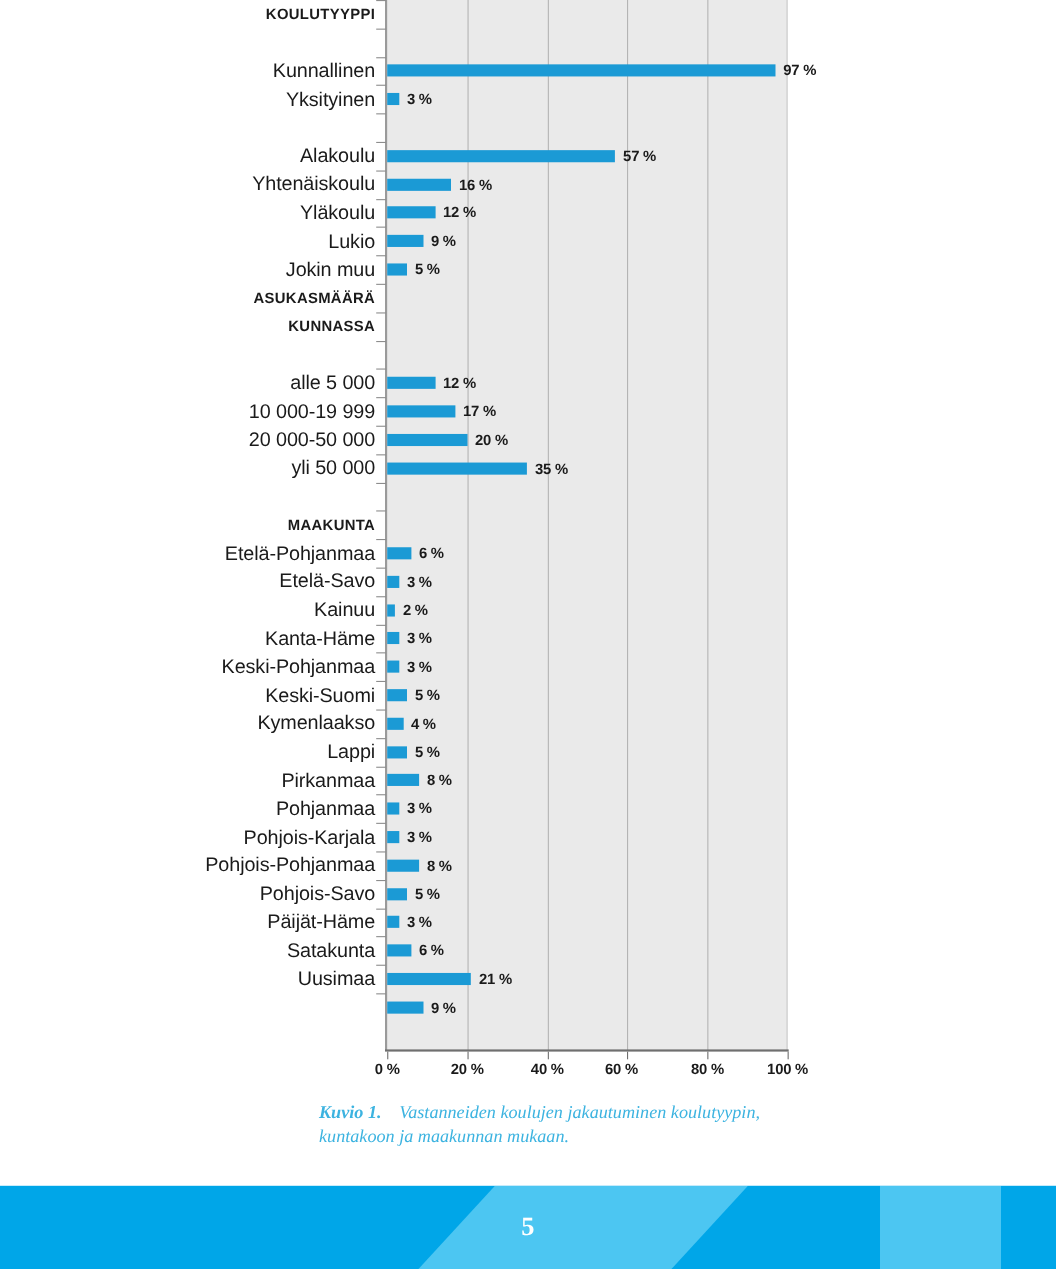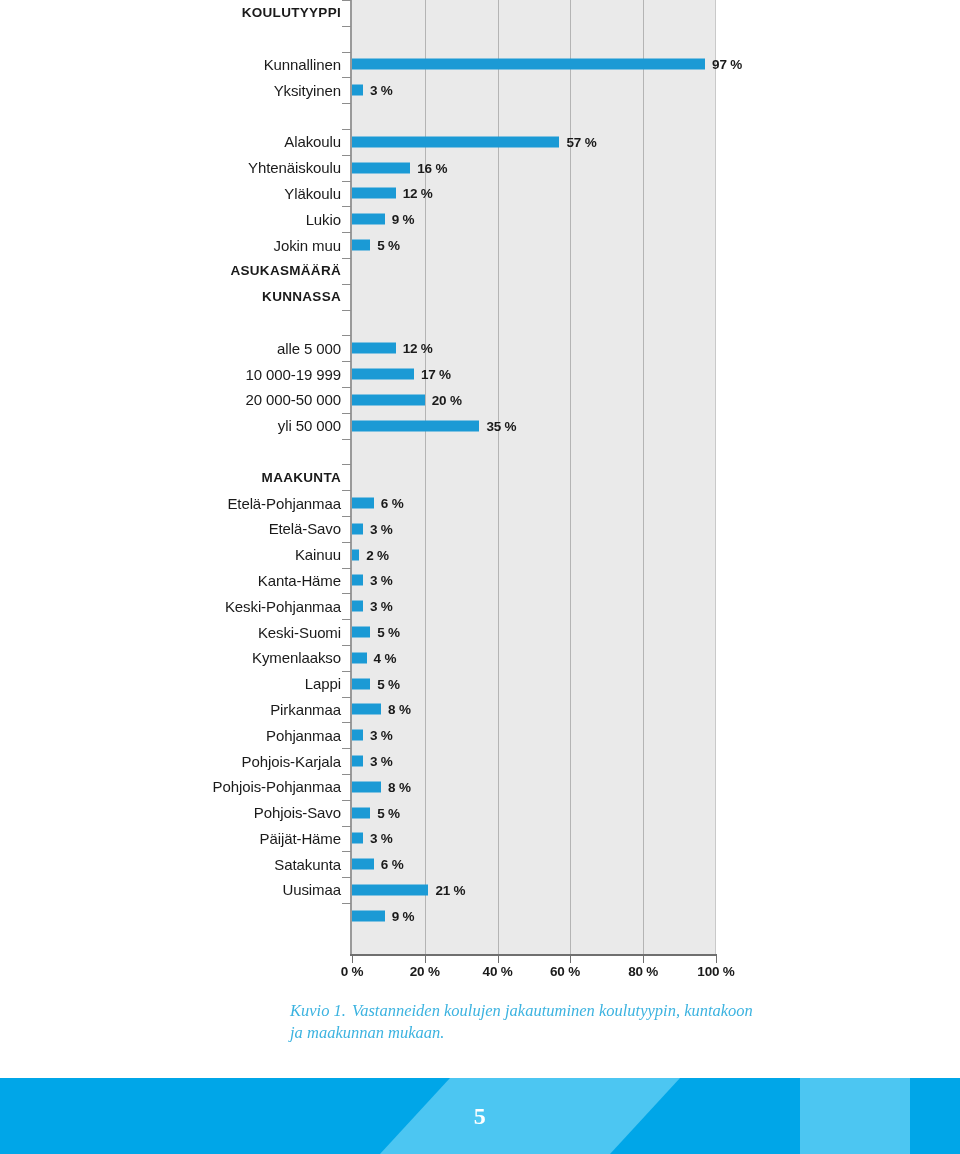--- a/index.html
+++ b/index.html
@@ -66,21 +66,21 @@
     left: 342px;
     top: 0px;
     width: 9px; height: 1px;
     background: #8d8d8d;
   }
   .cat-label {
     position: absolute;
     right: 619px;       
     width: 300px;
     text-align: right;
-    font-size: 15px;
+    font-size: 18px;
     color: #1a1a1a;
     letter-spacing: -0.1px;
     white-space: nowrap;
   }
   .row.group .cat-label {
     font-weight: bold;
     font-size: 13.5px;
     letter-spacing: 0.3px;
     text-align: right;
   }
@@ -133,21 +133,21 @@
   #caption {
     position: absolute;
     left: 290px; top: 1000px;
     width: 470px;
     font-family: "Liberation Serif", serif;
     font-style: italic;
     font-size: 16.5px;
     line-height: 1.35;
     color: #3cb3e0;
   }
-  #caption .cap-num { margin-right: 6px; }
+  #caption .cap-num { margin-right: 16px; font-weight: bold; }
 
   
   #footer {
     position: absolute;
     left: 0; bottom: 0;
     width: 960px; height: 76px;
     overflow: hidden;
     background: #00a6e8;
   }
   #footer svg { display: block; }

